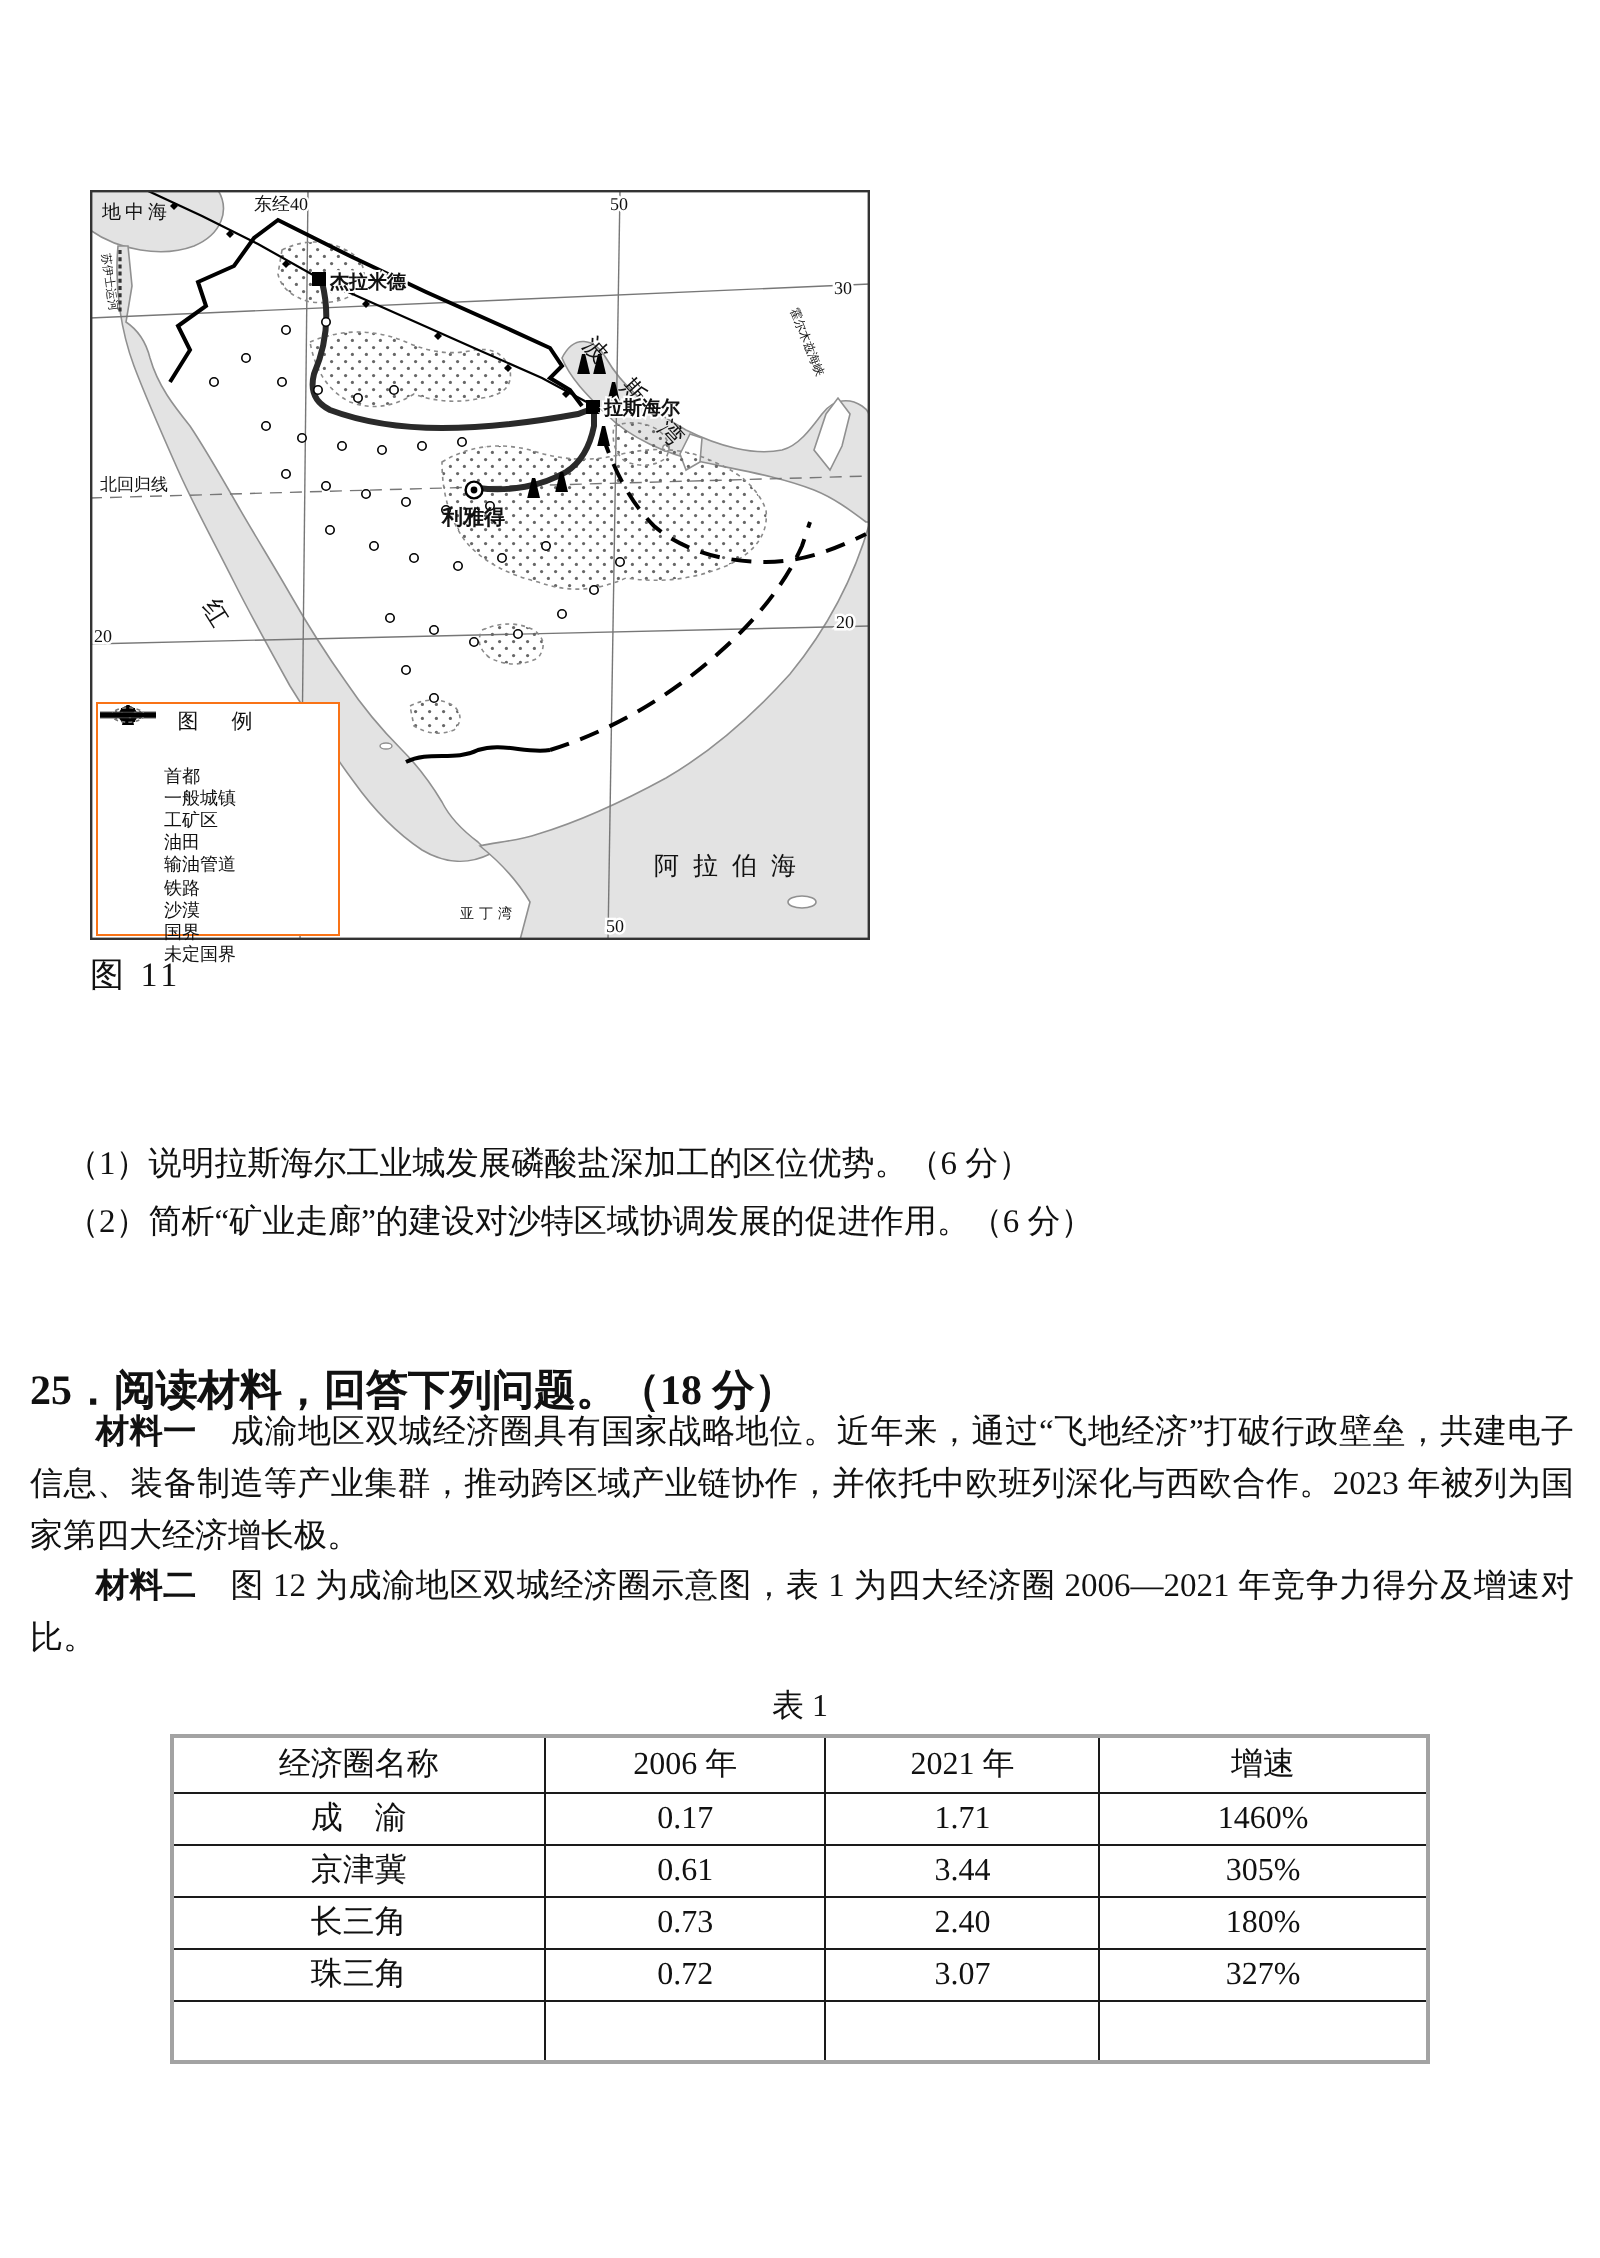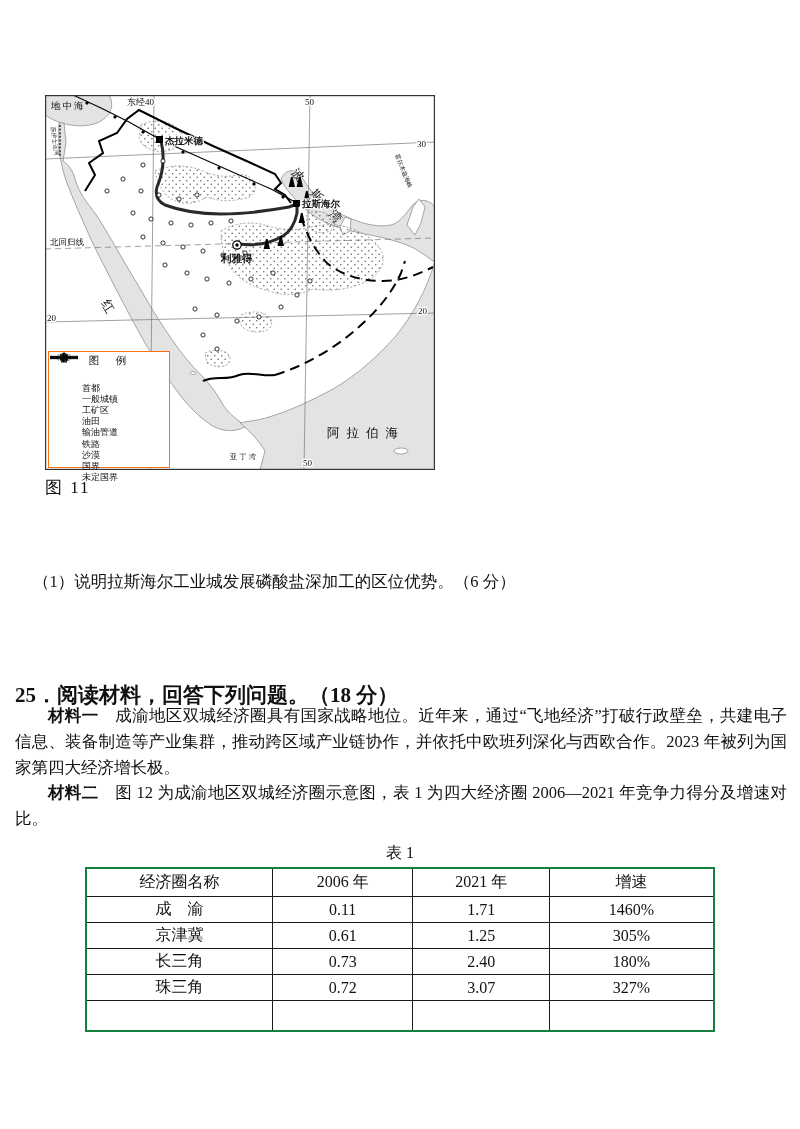--- a/index.html
+++ b/index.html
@@ -32,21 +32,21 @@
     position:absolute;left:15px;top:681px;font-size:21px;font-weight:bold;
   }
   .materials{
     position:absolute;left:15px;top:703px;width:772px;font-size:16.5px;
     line-height:25.8px;text-align:justify;text-justify:inter-character;font-family:Liberation Serif, serif;
   }
   .materials p{margin:0;text-indent:2em;}
   
   .tbl-block{position:absolute;left:85px;top:843px;width:630px;}
   .tbl-title{text-align:center;font-size:16px;margin-bottom:3px;}
-  table.t1{border-collapse:collapse;width:630px;border:2px solid #15803d;font-size:16px;}
+  table.t1{border-collapse:collapse;width:630px;border:2px solid #a3a3a3;font-size:16px;}
   table.t1 td,table.t1 th{
     border:1px solid #1a1a1a;text-align:center;padding:0;font-weight:normal;
   }
   table.t1 th{height:27px;}
   table.t1 td{height:25px;}
   table.t1 tr.empty td{height:29px;}
 </style>
 </head>
 <body>
 
@@ -278,20 +278,21 @@
         </span>
       <span class="lg-lab">未定国界</span>
     </div>
   </div>
 </div>
 
 <div class="fig-caption">图 11</div>
 
 <div class="q24">
   <div>（1）说明拉斯海尔工业城发展磷酸盐深加工的区位优势。（6 分）</div>
+  <div>（2）简析“矿业走廊”的建设对沙特区域协调发展的促进作用。（6 分）</div>
 </div>
 
 <div class="q25-head">25．阅读材料，回答下列问题。（18 分）</div>
 
 <div class="materials">
   <p><b>材料一</b><span>　成渝地区双城经济圈具有国家战略地位。近年来，通过“飞地经济”打破行政壁垒，共建电子信息、装备制造等产业集群，推动跨区域产业链协作，并依托中欧班列深化与西欧合作。2023 年被列为国家第四大经济增长极。</span></p>
   <p><b>材料二</b><span>　图 12 为成渝地区双城经济圈示意图，表 1 为四大经济圈 2006—2021 年竞争力得分及增速对比。</span></p>
 </div>
 
 <div class="tbl-block">
@@ -305,28 +306,28 @@
       </colgroup>
     <tbody>
         <tr>
       <th>经济圈名称</th>
       <th>2006 年</th>
       <th>2021 年</th>
       <th>增速</th>
     </tr>
     <tr>
       <td>成　渝</td>
-      <td>0.11</td>
+      <td>0.17</td>
       <td>1.71</td>
       <td>1460%</td>
     </tr>
     <tr>
       <td>京津冀</td>
       <td>0.61</td>
-      <td>1.25</td>
+      <td>3.44</td>
       <td>305%</td>
     </tr>
     <tr>
       <td>长三角</td>
       <td>0.73</td>
       <td>2.40</td>
       <td>180%</td>
     </tr>
     <tr>
       <td>珠三角</td>

